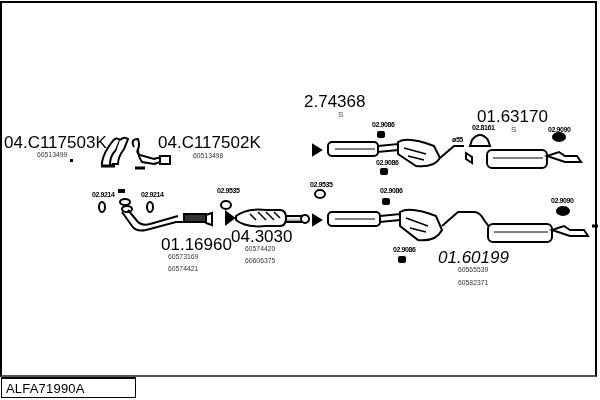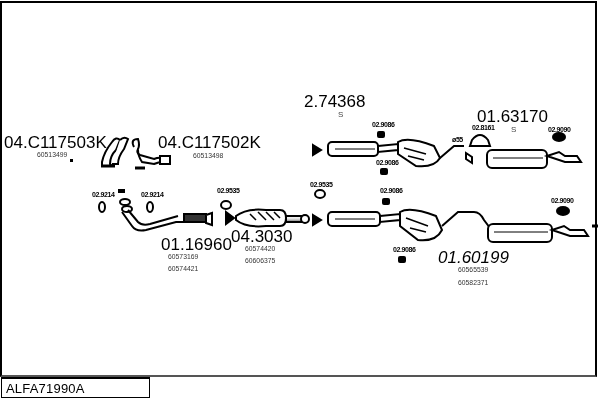--- a/index.html
+++ b/index.html
@@ -1,21 +1,21 @@
 <!DOCTYPE html>
 <html><head>
   <meta charset="utf-8">
   <style>
     html, body { margin: 0; padding: 0; background: #ffffff; }
     body { width: 600px; height: 400px; position: relative; overflow: hidden;
            font-family: "Liberation Sans", sans-serif; color: #000; }
     .frame { position: absolute; left: 0; top: 1px; width: 597px; height: 376px;
              border-top: 2px solid #000; border-left: 2px solid #000; border-right: 2px solid #000;
              border-bottom: 2px solid #555; box-sizing: border-box; }
-    .title-box { position: absolute; left: 1px; top: 377px; width: 149px; height: 21px;
+    .title-box { position: absolute; left: 1px; top: 377px; width: 135px; height: 21px;
                  border: 1px solid #000; border-top: 2px solid #000; box-sizing: border-box; background: #fff; }
     .title-text { position: absolute; left: 4px; top: 2px; font-size: 13px; letter-spacing: 0.2px; }
     .pn { position: absolute; font-size: 17px; line-height: 1; white-space: nowrap; }
     .oe { position: absolute; font-size: 8px; line-height: 1; color: #333; white-space: nowrap;
           font-family: "Liberation Sans Narrow", "Liberation Sans", sans-serif; transform: scaleX(0.85); transform-origin: left; }
     .sm { position: absolute; font-size: 8px; line-height: 1; color: #444; }
     .acc { position: absolute; font-size: 7px; line-height: 1; font-weight: bold; letter-spacing: -0.4px; white-space: nowrap; }
     svg.art { position: absolute; left: 0; top: 0; width: 600px; height: 400px; }
   </style>
 </head>

